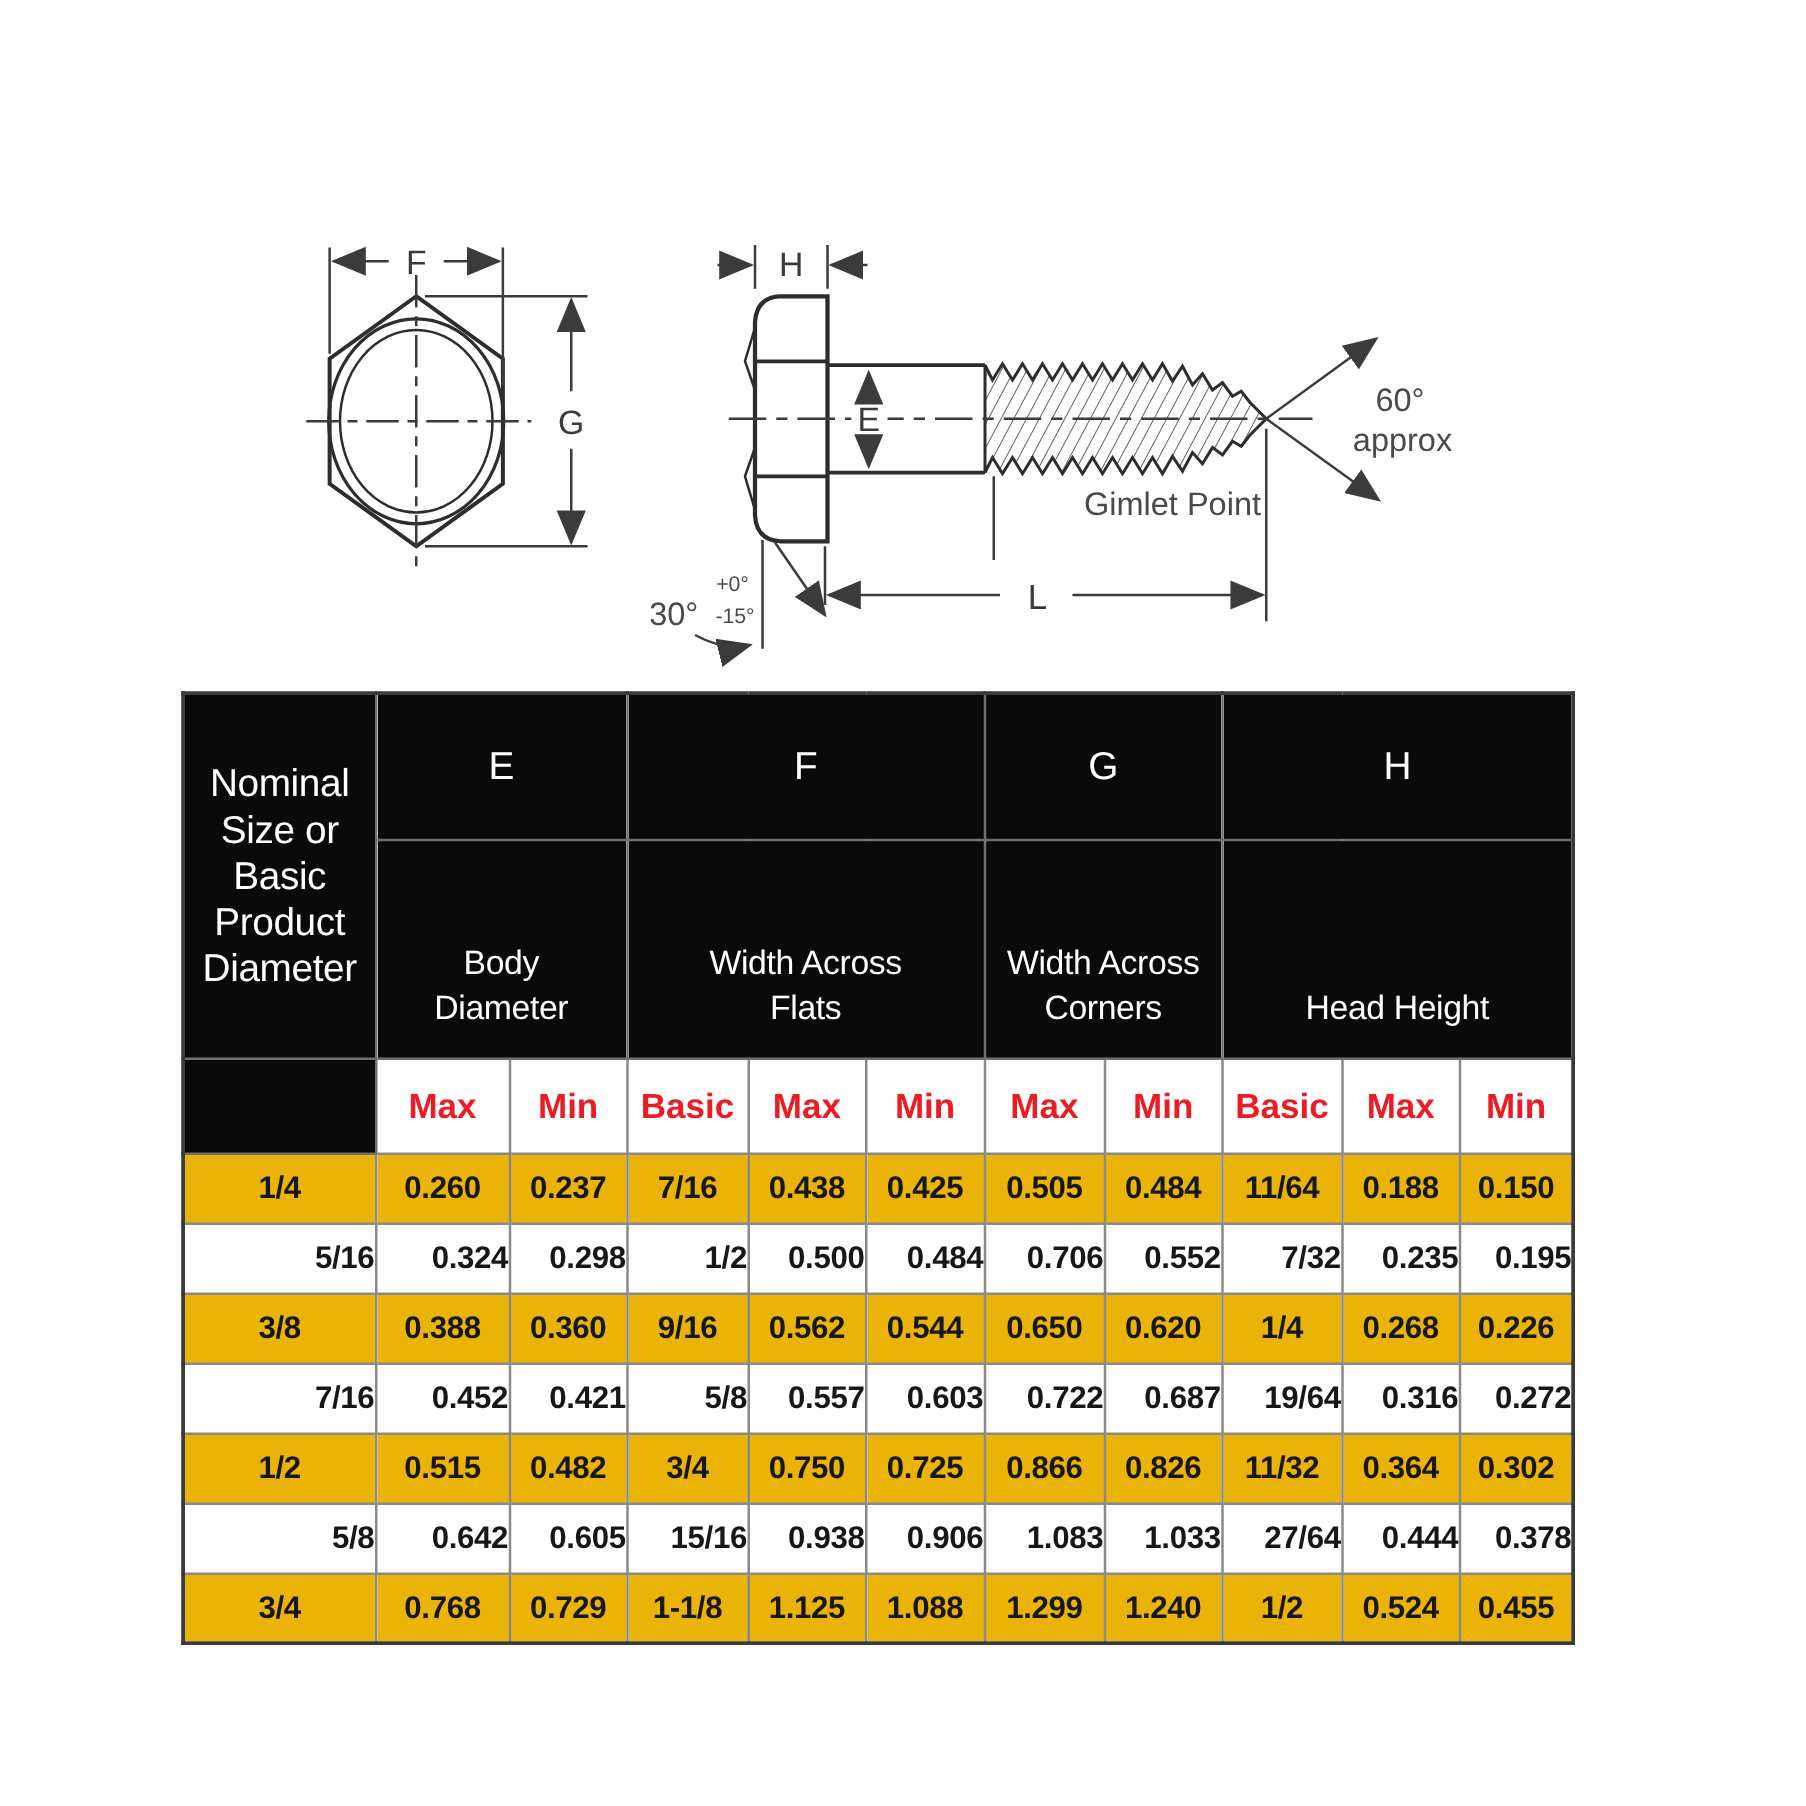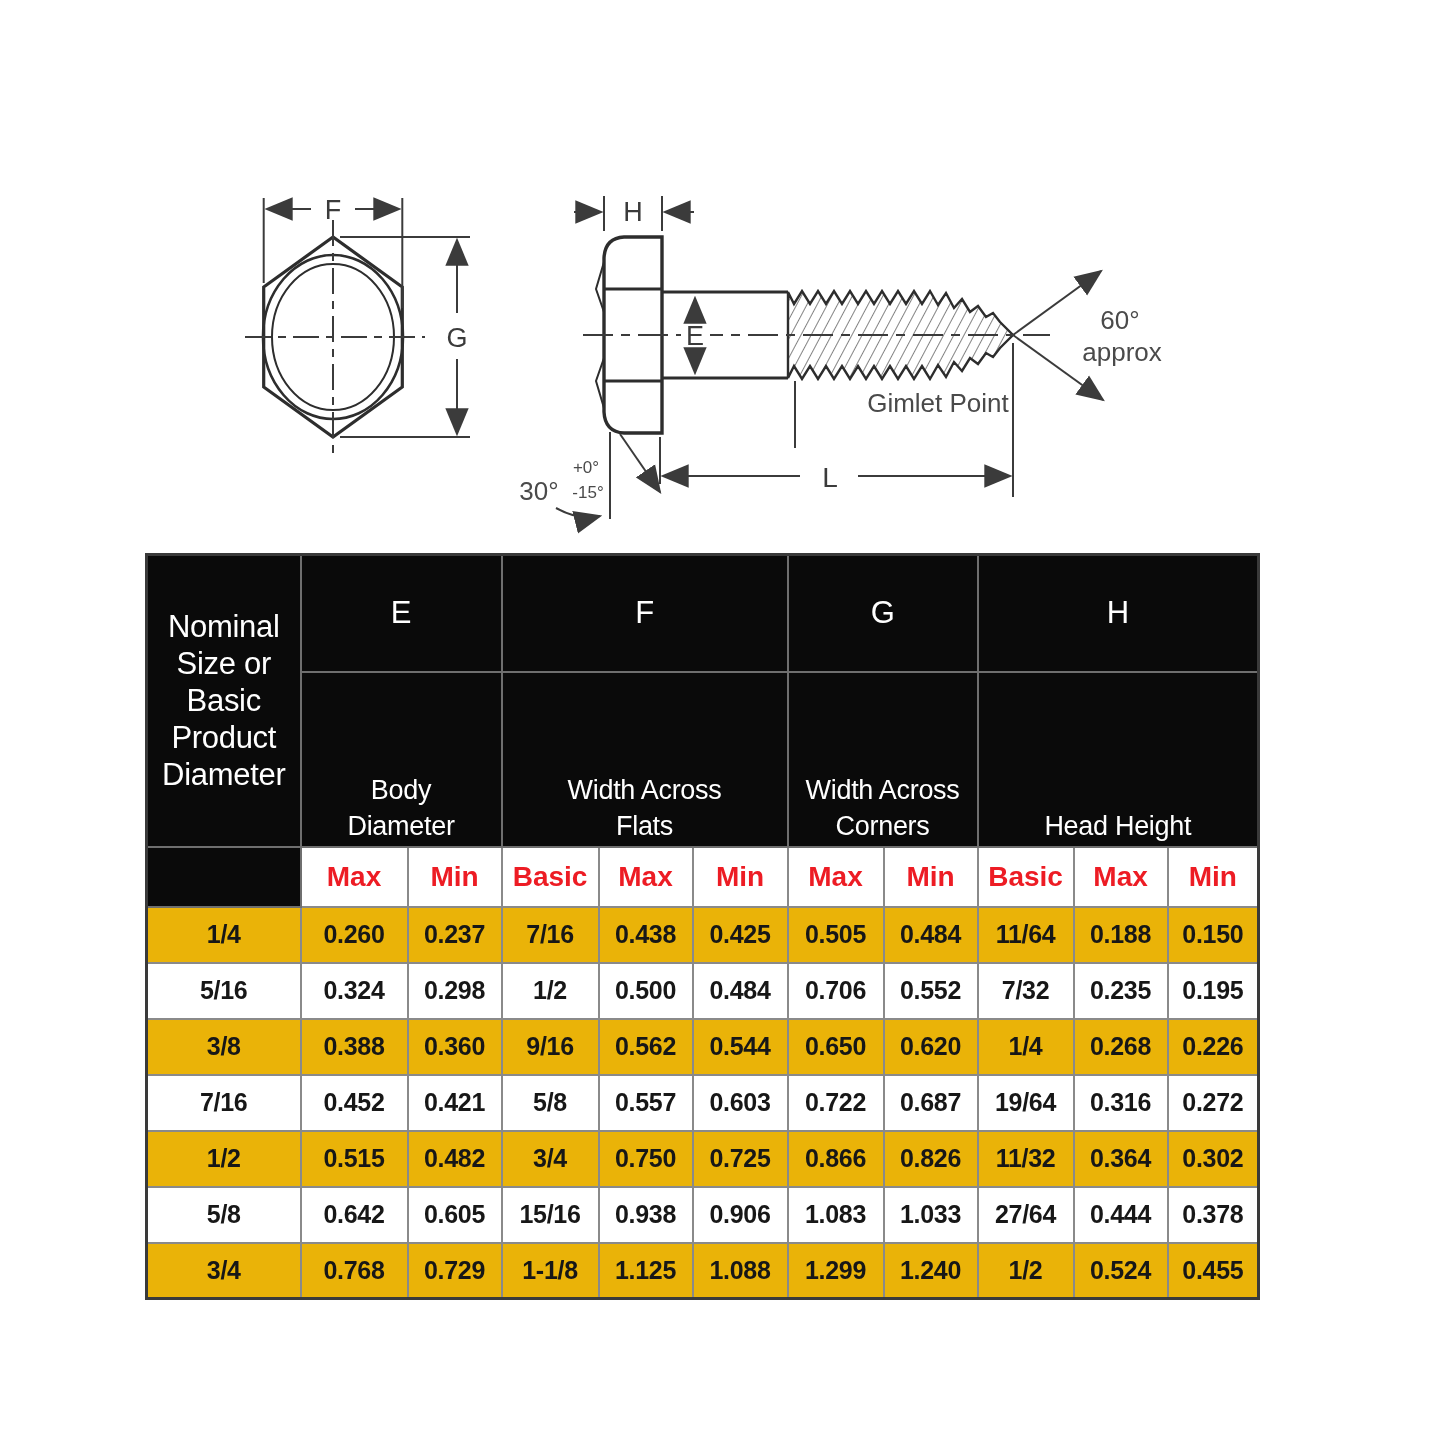--- a/index.html
+++ b/index.html
@@ -16,31 +16,31 @@
   table.spec td{overflow:hidden;text-align:center;padding:0;}
 
   td.hdr{background:#0a0a0a;color:#ffffff;border:2px solid #6f6f6f;
          font-weight:normal;letter-spacing:-0.3px;}
   td.corner{font-size:27px;line-height:37px;white-space:pre-line;
             vertical-align:middle;}
   tr.r-letter{height:117px;}
   tr.r-letter td.hdr{font-size:31px;vertical-align:middle;}
   tr.r-name{height:175px;}
   tr.r-name td.hdr{font-size:27px;line-height:36px;white-space:pre-line;
-                   vertical-align:bottom;padding-bottom:2px;margin-left:36px;}
-  tr.r-sub{height:60px;}
+                   vertical-align:bottom;padding-bottom:22px;margin-left:36px;}
+  tr.r-sub{height:76px;}
   tr.r-sub td{background:#ffffff;color:#ed1c24;font-size:28px;font-weight:bold;
               border:2px solid #8a8a8a;vertical-align:middle;}
   tr.r-sub td.blank{background:#0a0a0a;border:2px solid #6f6f6f;}
 
   tr.r-data{height:56px;}
   tr.r-data td{border:2px solid #8a8a8a;color:#171717;font-size:25px;
                font-weight:bold;vertical-align:middle;letter-spacing:-0.3px;}
   tr.r-data.alt td{background:#eab308;}
-  tr.r-data.plain td{background:#ffffff;}
+  tr.r-data.plain td{background:#ffffff;text-align:right;}
 </style>
 </head>
 <body>
 
 <div class="diagram">
 <svg width="1445" height="548" viewBox="0 0 1445 548">
   <defs>
     <marker id="ah" viewBox="0 0 12 10" refX="11" refY="5" markerWidth="14" markerHeight="12" orient="auto">
       <path d="M0,0 L12,5 L0,10 Z" fill="#3b3b3b"></path>
     </marker>

